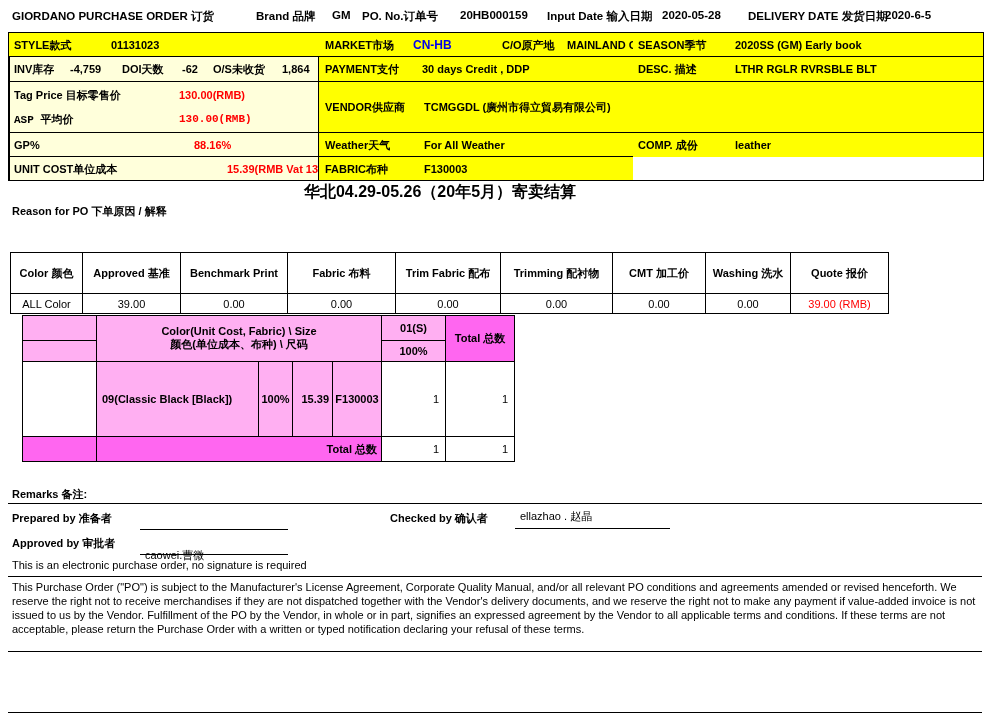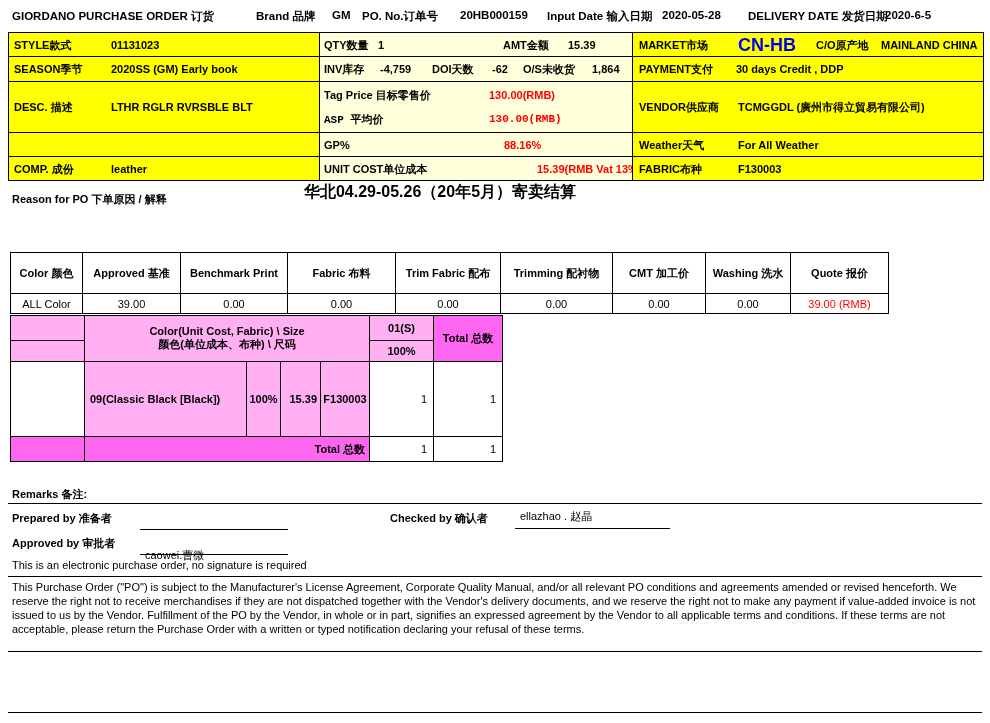--- a/index.html
+++ b/index.html
@@ -27,21 +27,21 @@
   #infogrid .cell span.l2{top:74%;font-family:Liberation Mono, monospace;}
   
   #bmtable{position:absolute;left:10px;top:252px;border-collapse:collapse;table-layout:fixed;width:878px;}
   #bmtable th,#bmtable td{border:1px solid #000;font-size:11px;text-align:center;overflow:hidden;padding:0 2px;}
   #bmtable th{height:40px;font-weight:bold;}
   #bmtable td{height:19px;font-weight:normal;}
   #bmtable{border:1.5px solid #000;}
   
   #sztable{position:absolute;left:10px;top:315px;border-collapse:collapse;table-layout:fixed;width:492px;}
   #sztable td{border:1px solid #000;font-size:11px;overflow:hidden;padding:0;}
-  #sztable{border:1.5px solid #000;}
+  #sztable{border:1.5px solid #000;margin-left:12px;}
   #sztable .pink{background:var(--pink,#ffaff2);}
   #sztable .magenta{background:var(--magenta,#ff66f0);}
   #sztable .hdr{font-weight:bold;text-align:center;vertical-align:middle;}
   #sztable .num{text-align:right;padding-right:6px;font-weight:normal;}
   .rule{position:absolute;left:8px;width:974px;height:1px;background:#000;}
   .sig-line{position:absolute;height:1px;background:#000;}
   .para{position:absolute;left:12px;width:966px;white-space:normal;}
   #para-en{font-size:11px;line-height:14px;}
   #para-cn{font-size:11.5px;line-height:17.5px;}
   .bigtitle{font-size:16px;font-weight:bold;text-align:center;}
@@ -62,29 +62,23 @@
     <span class="abs" style="left:748px;top:9px;">DELIVERY DATE 发货日期</span>
     <span class="abs" style="left:885px;top:9px;">2020-6-5</span>
   </div>
 
   <div id="infogrid">
 
     <div class="cell yel">
       <span style="left:5px;">STYLE款式</span>
       <span style="left:102px;">01131023</span>
     </div>
-    <div class="cell ivo">
-      <span style="left:4px;">QTY数量</span>
-      <span style="left:58px;">1</span>
-      <span style="left:183px;">AMT金额</span>
-      <span style="left:248px;">15.39</span>
-    </div>
     <div class="cell yel">
       <span style="left:6px;">MARKET市场</span>
-      <span class="blue" style="left:105px;font-size:18px;">CN-HB</span>
+      <span class="blue" style="left:94px;font-size:12px;">CN-HB</span>
       <span style="left:183px;">C/O原产地</span>
       <span style="left:248px;">MAINLAND CHINA</span>
     </div>
 
     <div class="cell yel">
       <span style="left:5px;">SEASON季节</span>
       <span style="left:102px;">2020SS (GM) Early book</span>
     </div>
     <div class="cell ivo">
       <span style="left:4px;">INV库存</span>
@@ -131,21 +125,21 @@
     <div class="cell ivo r5">
       <span style="left:4px;">UNIT COST单位成本</span>
       <span class="red" style="left:169px;margin-left:48px;">15.39(RMB Vat 13%)</span>
     </div>
     <div class="cell yel r5">
       <span style="left:6px;">FABRIC布种</span>
       <span style="left:105px;">F130003</span>
     </div>
   </div>
 
-  <span class="abs b fs11" style="left:12px;top:192px;">Reason for PO 下单原因  / 解释</span>
+  <span class="abs b fs11" style="left:12px;top:204px;">Reason for PO 下单原因  / 解释</span>
   <div class="abs bigtitle" style="left:250px;top:182px;width:380px;">华北04.29-05.26（20年5月）寄卖结算</div>
 
   <table id="bmtable">
     <colgroup>
       <col style="width:72px">
         <col style="width:98px">
         <col style="width:107px">
         <col style="width:108px">
       <col style="width:105px">
         <col style="width:112px">

